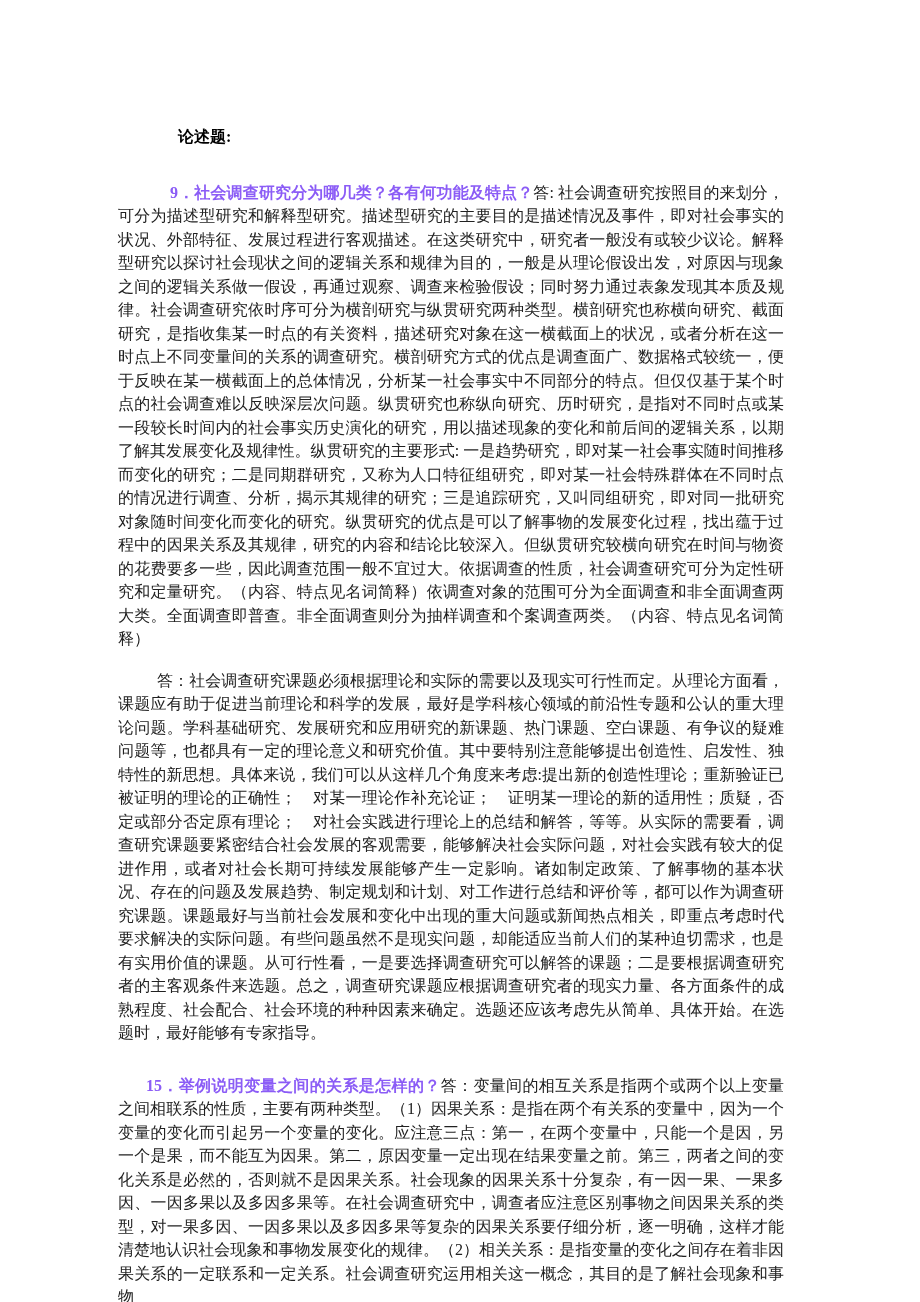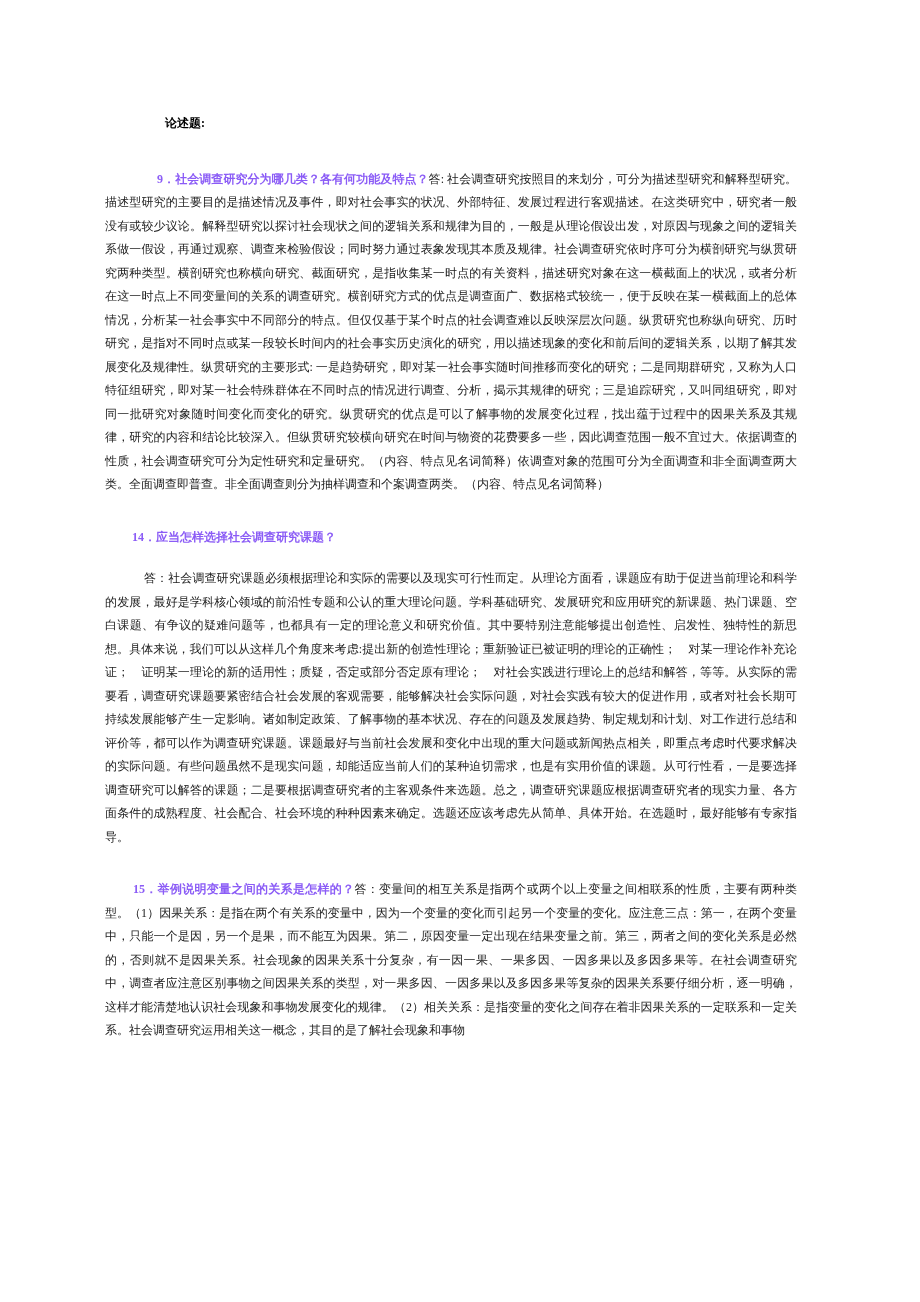--- a/index.html
+++ b/index.html
@@ -16,22 +16,22 @@
       font-family: "Liberation Serif", "DejaVu Serif", serif;
       color: #212121;
     }
     .content {
       position: absolute;
       left: 105px;
       top: 112px;
       width: 692px;
     }
     .content p {
-      margin: 0;
-      font-size: 12px;
+      margin: 13px;
+      font-size: 16px;
       line-height: 23.5px;
       text-align: justify;
       word-break: break-all;
     }
     .heading {
       font-weight: bold;
       color: #000000;
       text-indent: 60px;
       margin-bottom: 32px !important;
     }
@@ -58,20 +58,19 @@
 </head>
 <body>
 
 <div class="page">
   <div class="content">
 
     <p class="heading">论述题:</p>
 
     <p class="q9"><strong>9．社会调查研究分为哪几类？各有何功能及特点？</strong><span>答: 社会调查研究按照目的来划分，可分为描述型研究和解释型研究。描述型研究的主要目的是描述情况及事件，即对社会事实的状况、外部特征、发展过程进行客观描述。在这类研究中，研究者一般没有或较少议论。解释型研究以探讨社会现状之间的逻辑关系和规律为目的，一般是从理论假设出发，对原因与现象之间的逻辑关系做一假设，再通过观察、调查来检验假设；同时努力通过表象发现其本质及规律。社会调查研究依时序可分为横剖研究与纵贯研究两种类型。横剖研究也称横向研究、截面研究，是指收集某一时点的有关资料，描述研究对象在这一横截面上的状况，或者分析在这一时点上不同变量间的关系的调查研究。横剖研究方式的优点是调查面广、数据格式较统一，便于反映在某一横截面上的总体情况，分析某一社会事实中不同部分的特点。但仅仅基于某个时点的社会调查难以反映深层次问题。纵贯研究也称纵向研究、历时研究，是指对不同时点或某一段较长时间内的社会事实历史演化的研究，用以描述现象的变化和前后间的逻辑关系，以期了解其发展变化及规律性。纵贯研究的主要形式: 一是趋势研究，即对某一社会事实随时间推移而变化的研究；二是同期群研究，又称为人口特征组研究，即对某一社会特殊群体在不同时点的情况进行调查、分析，揭示其规律的研究；三是追踪研究，又叫同组研究，即对同一批研究对象随时间变化而变化的研究。纵贯研究的优点是可以了解事物的发展变化过程，找出蕴于过程中的因果关系及其规律，研究的内容和结论比较深入。但纵贯研究较横向研究在时间与物资的花费要多一些，因此调查范围一般不宜过大。依据调查的性质，社会调查研究可分为定性研究和定量研究。（内容、特点见名词简释）依调查对象的范围可分为全面调查和非全面调查两大类。全面调查即普查。非全面调查则分为抽样调查和个案调查两类。（内容、特点见名词简释）</span></p>
 
-    <p class="q14-title"><strong>14．应当怎样选择社会调查研究课题？</strong></p>
 
     <p class="q14-answer">答：社会调查研究课题必须根据理论和实际的需要以及现实可行性而定。从理论方面看，课题应有助于促进当前理论和科学的发展，最好是学科核心领域的前沿性专题和公认的重大理论问题。学科基础研究、发展研究和应用研究的新课题、热门课题、空白课题、有争议的疑难问题等，也都具有一定的理论意义和研究价值。其中要特别注意能够提出创造性、启发性、独特性的新思想。具体来说，我们可以从这样几个角度来考虑:提出新的创造性理论；重新验证已被证明的理论的正确性；　对某一理论作补充论证；　证明某一理论的新的适用性；质疑，否定或部分否定原有理论；　对社会实践进行理论上的总结和解答，等等。从实际的需要看，调查研究课题要紧密结合社会发展的客观需要，能够解决社会实际问题，对社会实践有较大的促进作用，或者对社会长期可持续发展能够产生一定影响。诸如制定政策、了解事物的基本状况、存在的问题及发展趋势、制定规划和计划、对工作进行总结和评价等，都可以作为调查研究课题。课题最好与当前社会发展和变化中出现的重大问题或新闻热点相关，即重点考虑时代要求解决的实际问题。有些问题虽然不是现实问题，却能适应当前人们的某种迫切需求，也是有实用价值的课题。从可行性看，一是要选择调查研究可以解答的课题；二是要根据调查研究者的主客观条件来选题。总之，调查研究课题应根据调查研究者的现实力量、各方面条件的成熟程度、社会配合、社会环境的种种因素来确定。选题还应该考虑先从简单、具体开始。在选题时，最好能够有专家指导。</p>
 
     <p class="q15"><strong>15．举例说明变量之间的关系是怎样的？</strong><span>答：变量间的相互关系是指两个或两个以上变量之间相联系的性质，主要有两种类型。（1）因果关系：是指在两个有关系的变量中，因为一个变量的变化而引起另一个变量的变化。应注意三点：第一，在两个变量中，只能一个是因，另一个是果，而不能互为因果。第二，原因变量一定出现在结果变量之前。第三，两者之间的变化关系是必然的，否则就不是因果关系。社会现象的因果关系十分复杂，有一因一果、一果多因、一因多果以及多因多果等。在社会调查研究中，调查者应注意区别事物之间因果关系的类型，对一果多因、一因多果以及多因多果等复杂的因果关系要仔细分析，逐一明确，这样才能清楚地认识社会现象和事物发展变化的规律。（2）相关关系：是指变量的变化之间存在着非因果关系的一定联系和一定关系。社会调查研究运用相关这一概念，其目的是了解社会现象和事物</span></p>
 
   </div>
 </div>
 
 </body></html>

